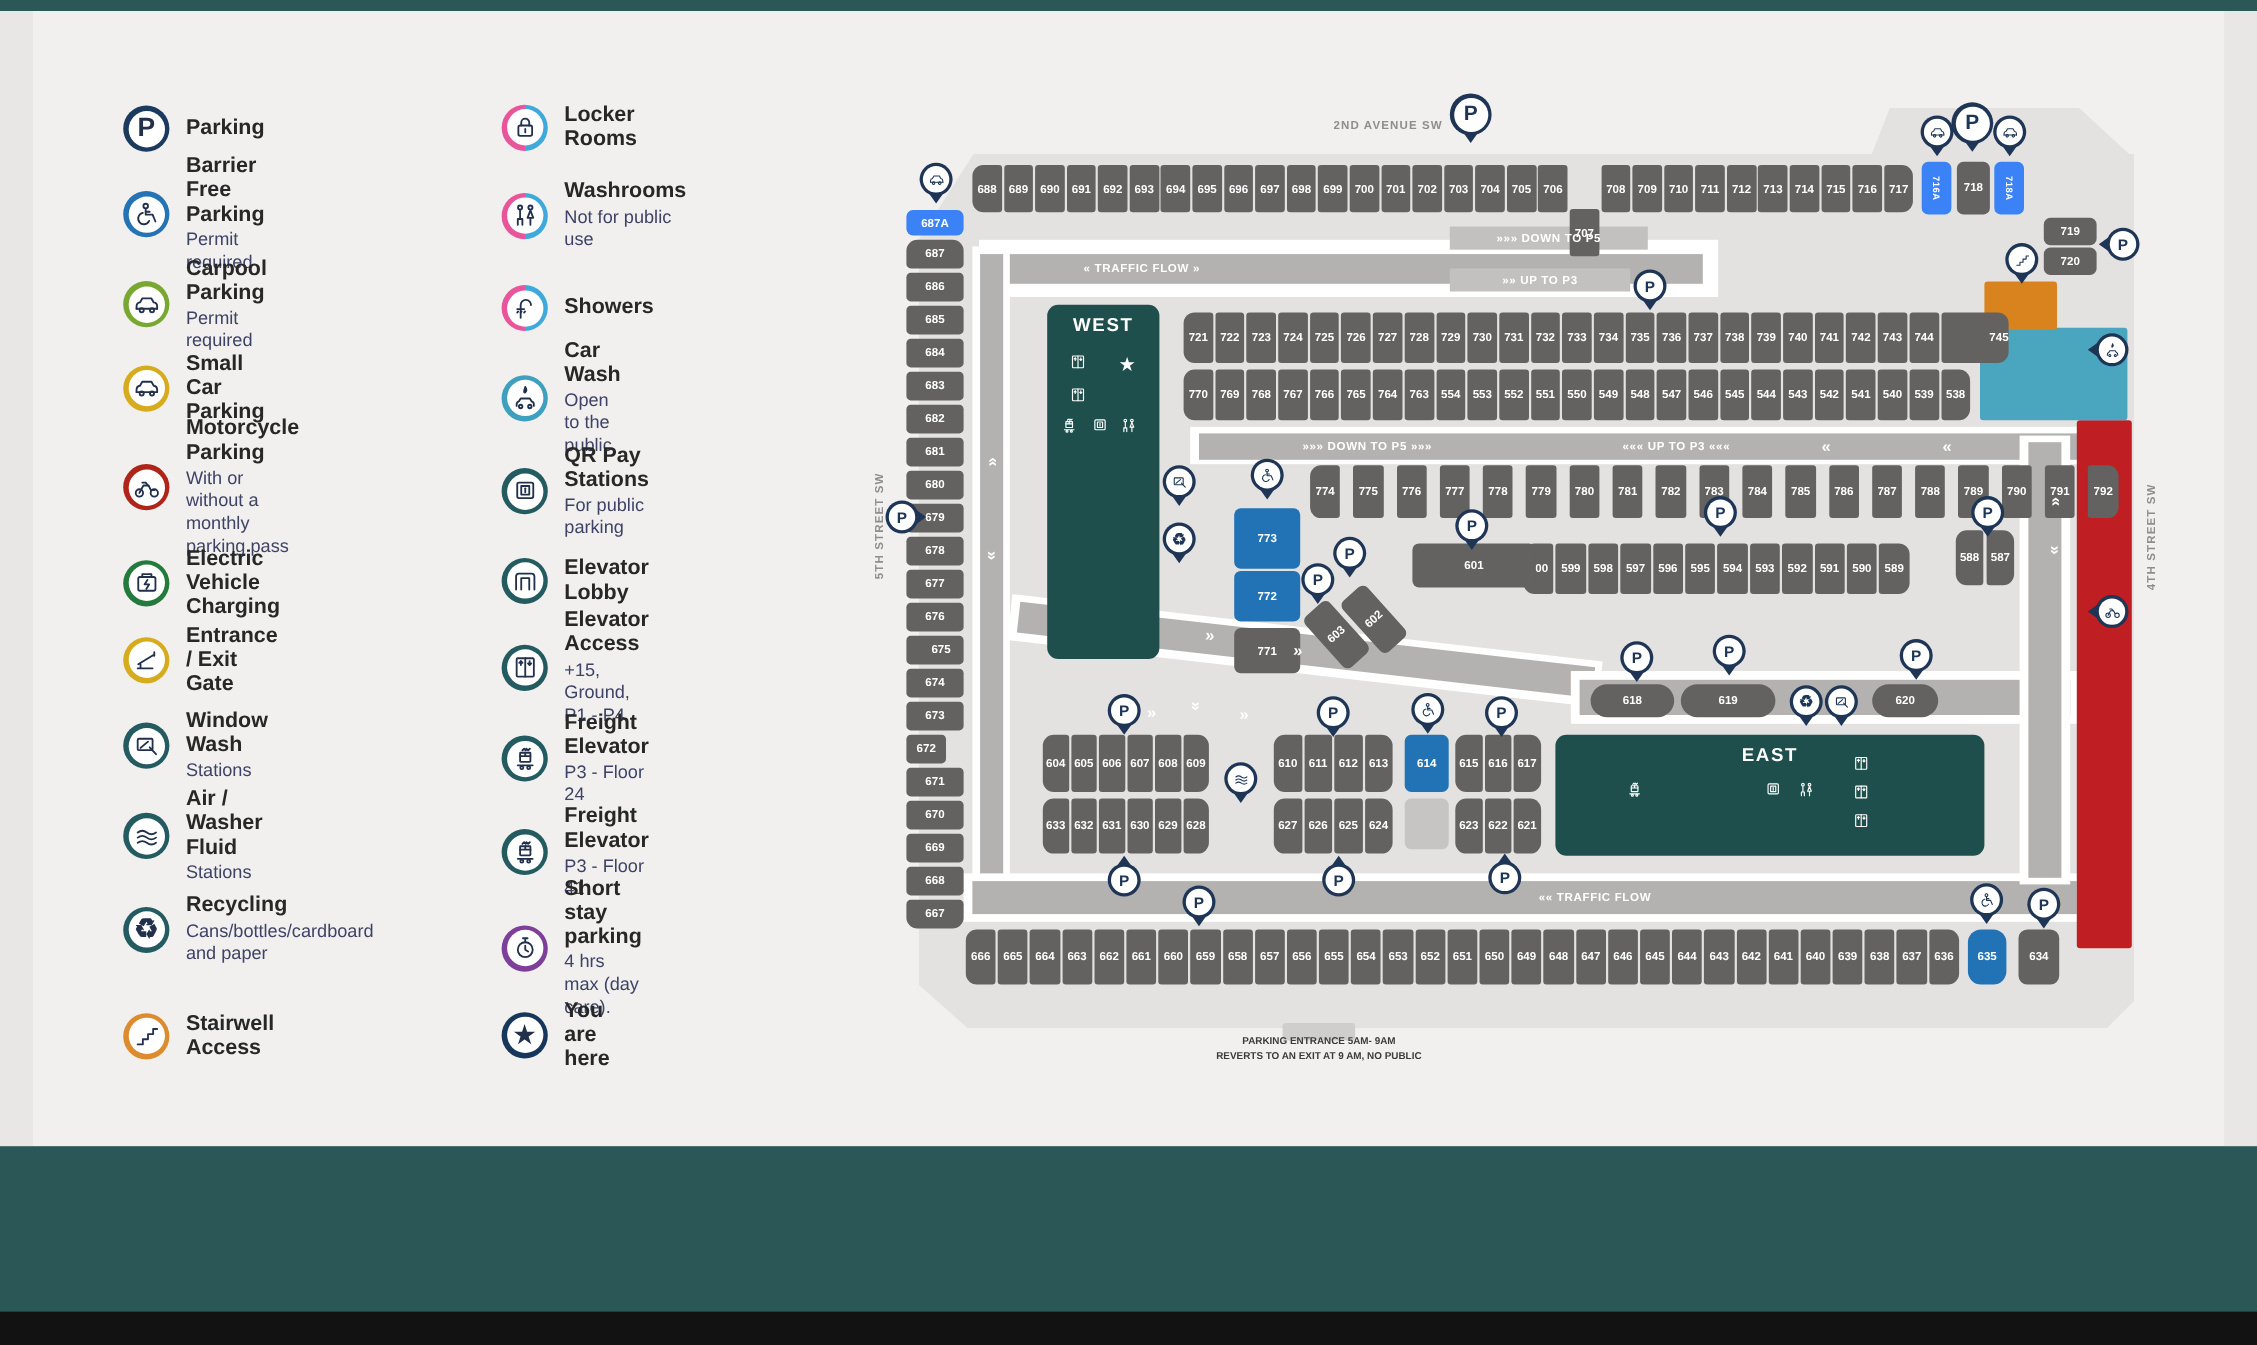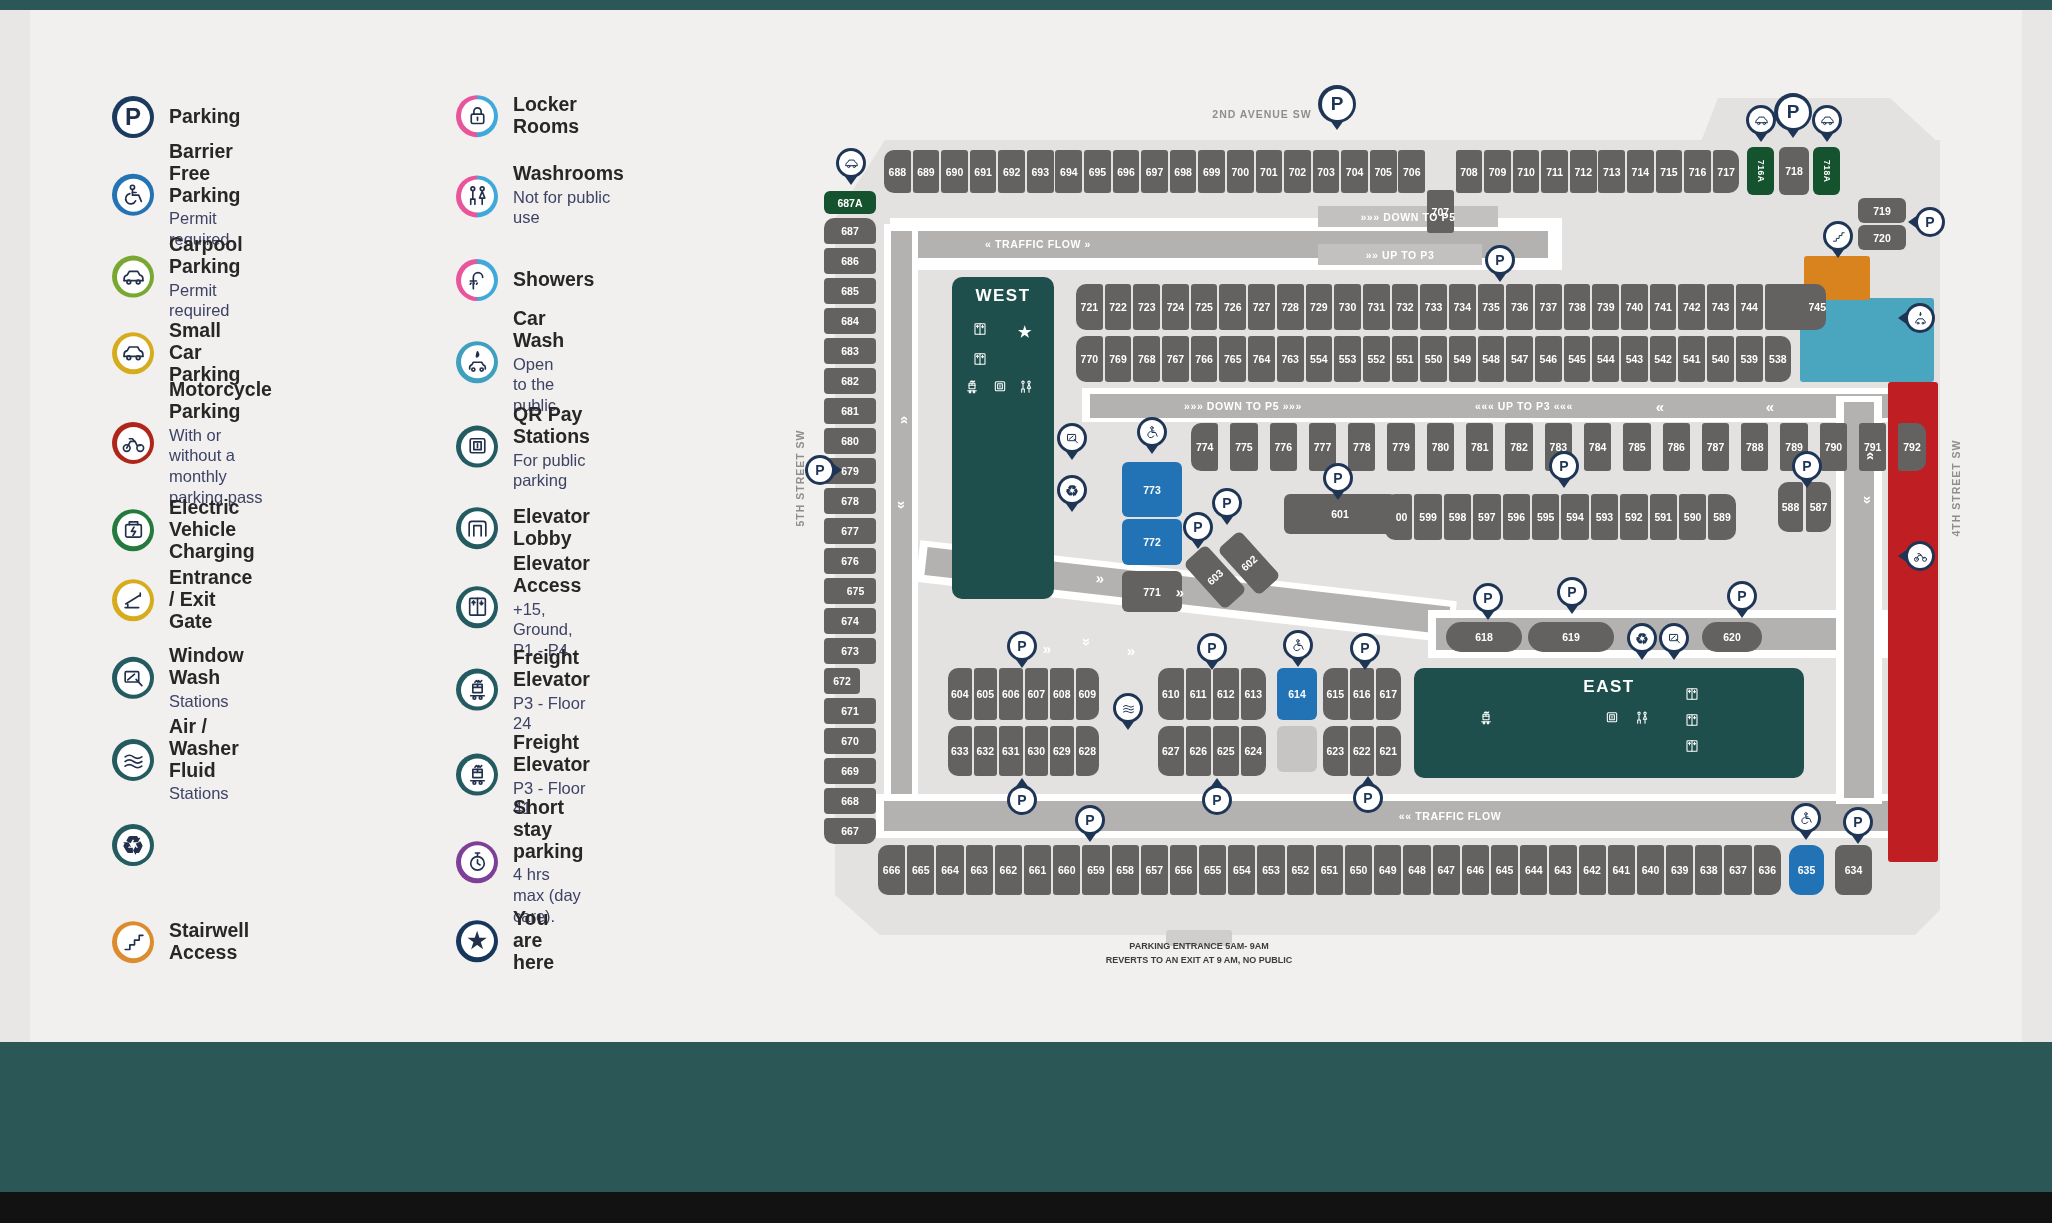--- a/index.html
+++ b/index.html
@@ -22,21 +22,21 @@
 
   
   #map{left:0;top:0;width:2052px;height:1042px}
   .floor{position:absolute;background:#e3e2e0;z-index:1}
   .road{position:absolute;z-index:2}
   .zone{position:absolute;z-index:3}
   .srow{position:absolute;display:flex;z-index:5}
   .srow.v{flex-direction:column}
   .st{display:flex;align-items:center;justify-content:center;font-weight:bold;color:#fff;
       font-size:10.5px;background:#636260;border-radius:3px;box-sizing:border-box}
-  .st.y{background:#14532d}
+  .st.y{background:#3b82f6}
   .st.b{background:#2273b5}
   .st.blank{background:#c6c5c3}
   .srow.h .st:first-child{border-radius:10px 3px 3px 10px}
   .srow.h .st:last-child{border-radius:3px 10px 10px 3px}
   .srow.v .st{border-radius:4px}
   .srow.v .st:first-child{border-radius:10px 10px 4px 4px}
   .srow.v .st:last-child{border-radius:4px 4px 10px 10px}
   .st.single{position:absolute;z-index:5;border-radius:6px}
   .st.vtext{writing-mode:vertical-rl;font-size:8.5px;letter-spacing:0.5px}
   .bldg{position:absolute;background:#1e4f4c;border-radius:10px;color:#fff;z-index:6}
@@ -213,20 +213,24 @@
       <div class="leg-text">
         <div class="leg-title">Air / Washer Fluid</div>
         <div class="leg-sub">Stations</div>
       </div>
     </div>
     <div class="leg-row" style="left: 112px; top: 845px;">
       <div class="leg-icon" style="background: rgb(35, 91, 96);">
         <div class="leg-in">
           <span style="font-size: 25px; font-weight: bold; line-height: 1;">♻</span>
         </div>
+      </div>
+      <div class="leg-text">
+        <div class="leg-title">Recycling</div>
+        <div class="leg-sub">Cans/bottles/cardboard and paper</div>
       </div>
     </div>
     <div class="leg-row" style="left: 112px; top: 942px;">
       <div class="leg-icon" style="background: rgb(221, 139, 47);">
         <div class="leg-in">
           <span style="display: flex;">
             <svg viewBox="0 0 24 24" width="25" height="25" fill="none" stroke="currentColor" stroke-width="1.6" stroke-linecap="round" stroke-linejoin="round">
               <path d="M4 19.5h4.5v-4.5H13v-4.5h4.5V6H21"></path>
             </svg>
           </span>

